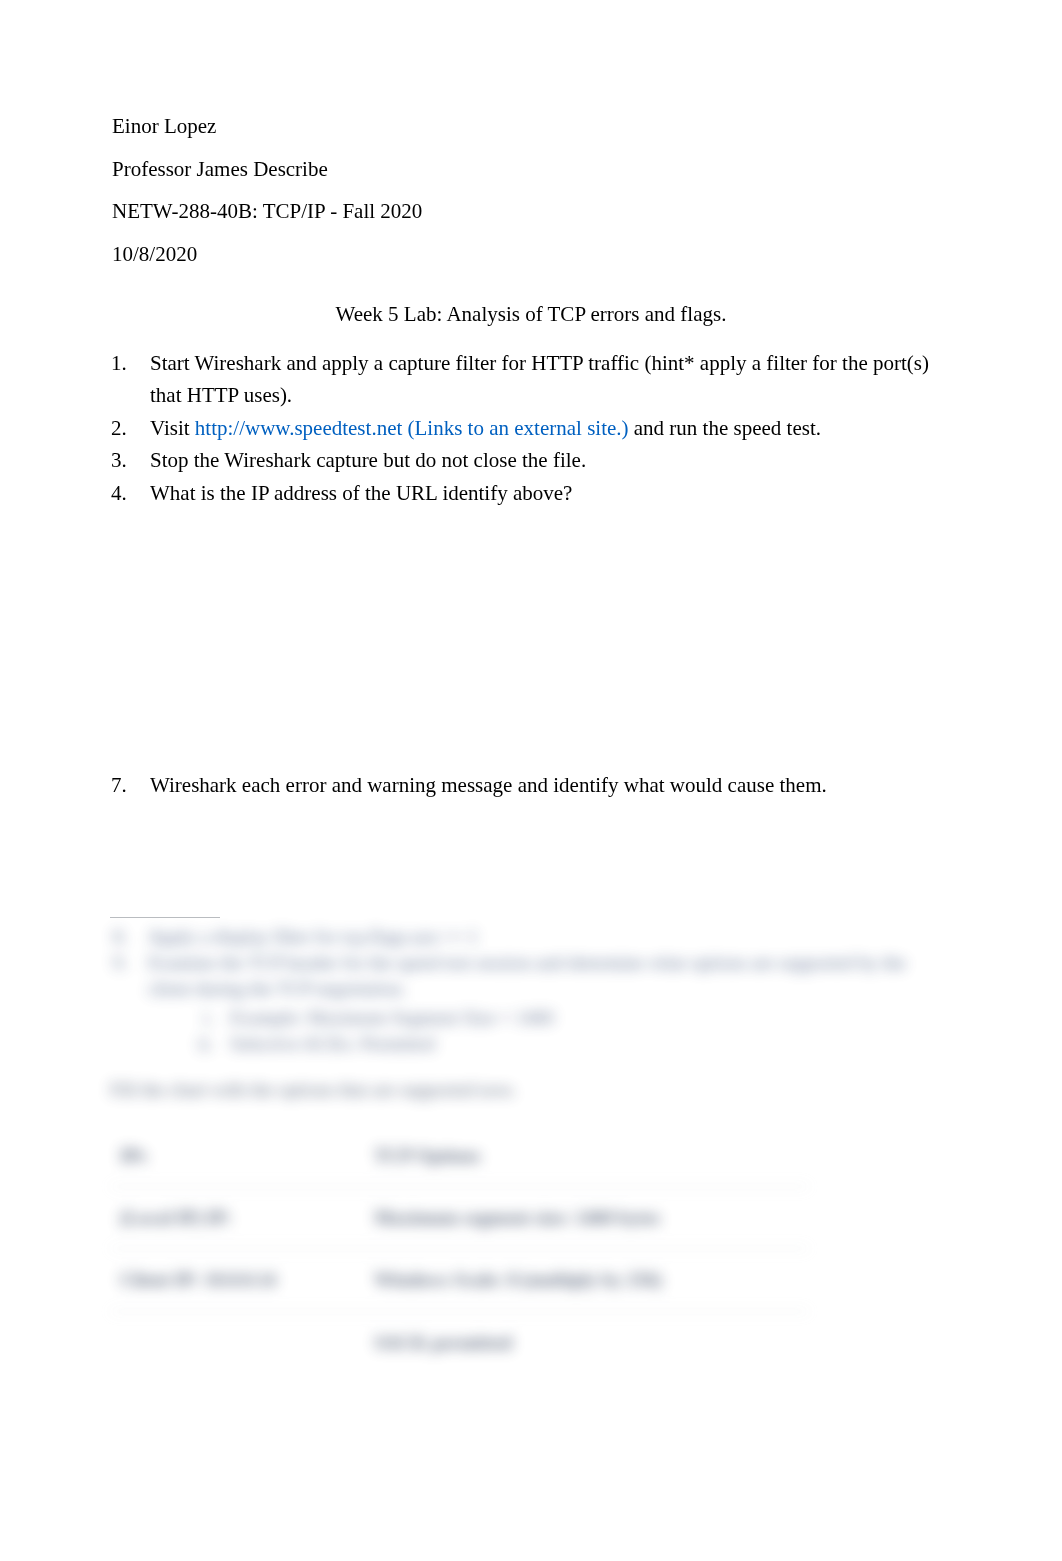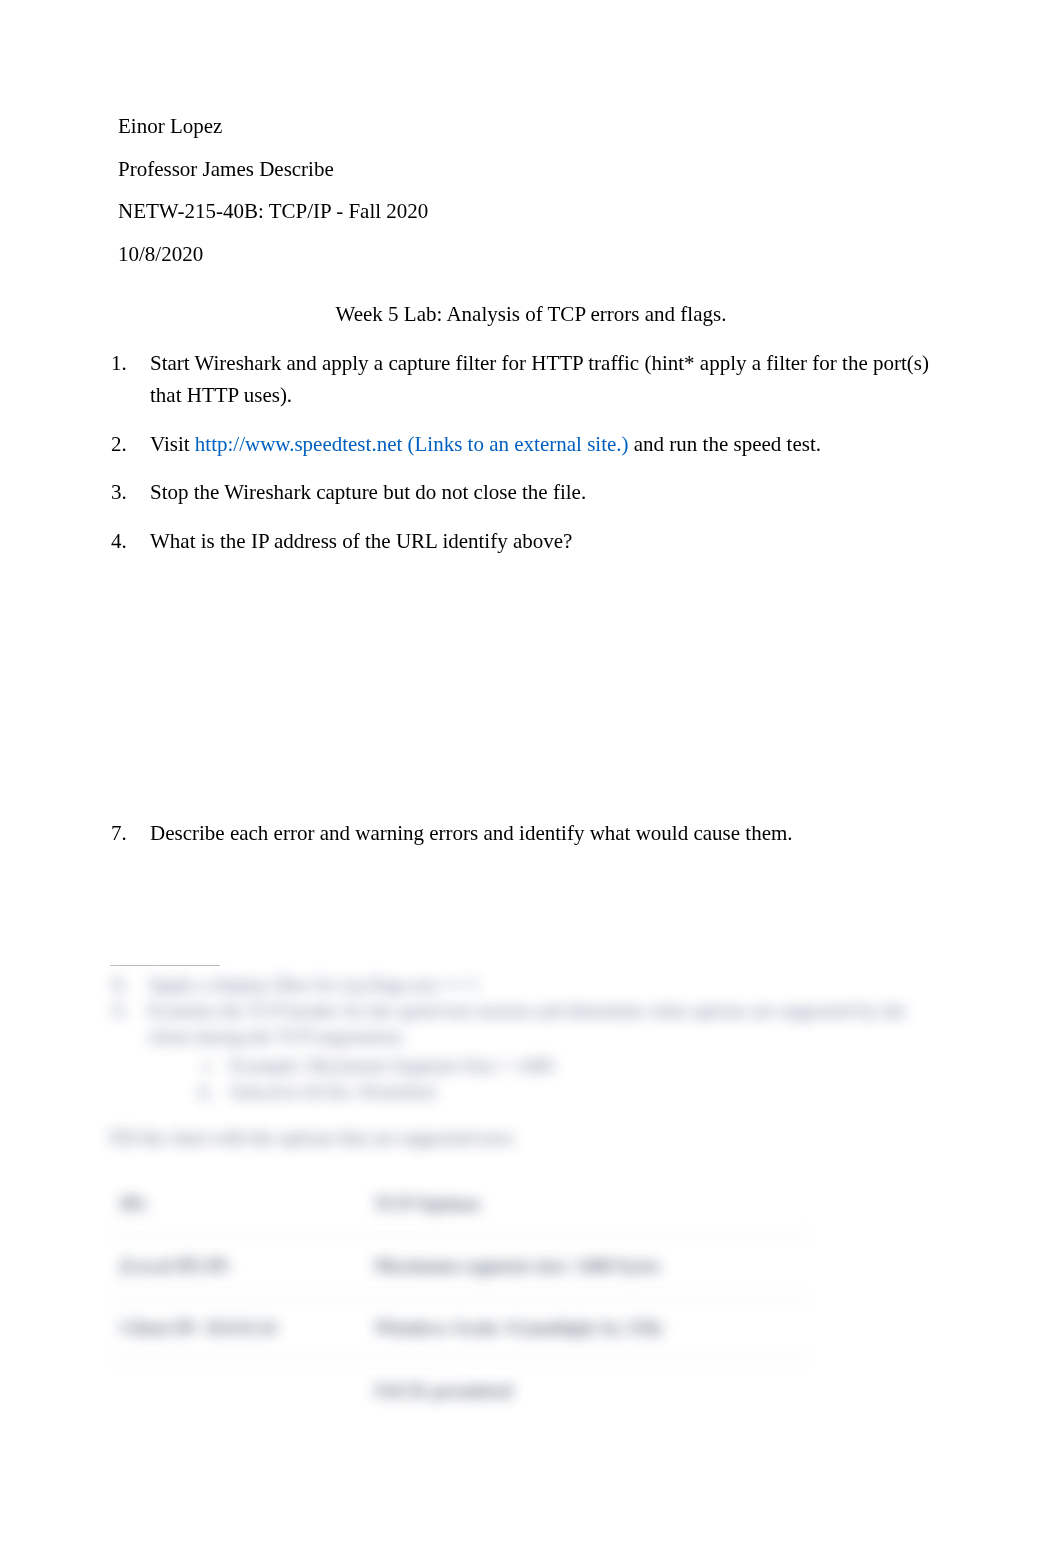--- a/index.html
+++ b/index.html
@@ -12,37 +12,37 @@
     height: 1561px;
     overflow: hidden;
     position: relative;
   }
   .page {
     padding: 110px 110px 0 110px;
     font-size: 21px;
     line-height: 1.55;
   }
   .hdr-line {
-    margin: 0 0 10px 8px;
+    margin: 0 0 10px 2px;
   }
   .title {
     text-align: center;
     margin: 28px 0 16px 0;
   }
   ol.main-list {
     list-style: decimal;
     padding-left: 22px;
     margin: 0;
   }
   ol.main-list > li {
     padding-left: 18px;
     margin: 0 0 0 0;
   }
   ol.main-list > li + li {
-    margin-top: 16px;
+    margin-top: 0;
   }
   .link {
     color: #0060c0;
     text-decoration: none;
   }
   .gap-1 { height: 260px; }
   .gap-2 { height: 115px; }
   .thin-line {
     width: 110px;
     border-top: 1px solid #b9bcc0;
@@ -96,21 +96,21 @@
     font-weight: 700;
   }
 </style>
 </head>
 <body>
 
 <div class="page">
 
   <p class="hdr-line">Einor Lopez</p>
   <p class="hdr-line">Professor James Describe</p>
-  <p class="hdr-line">NETW-215-40B: TCP/IP - Fall 2020</p>
+  <p class="hdr-line">NETW-288-40B: TCP/IP - Fall 2020</p>
   <p class="hdr-line">10/8/2020</p>
 
   <p class="title">Week 5 Lab: Analysis of TCP errors and flags.</p>
 
   <ol class="main-list">
     <li>
       <span>Start Wireshark and apply a capture filter for HTTP traffic (hint* apply a filter for the port(s) that HTTP uses).</span>
     </li>
     <li>
       <span>Visit </span><a class="link">http://www.speedtest.net (Links to an external site.)</a><span> and run the speed test.</span>
@@ -120,21 +120,21 @@
     </li>
     <li>
       <span>What is the IP address of the URL identify above?</span>
     </li>
   </ol>
 
   <div class="gap-1"></div>
 
   <ol class="main-list" start="7">
     <li>
-      <span>Describe each error and warning errors and identify what would cause them.</span>
+      <span>Wireshark each error and warning message and identify what would cause them.</span>
     </li>
   </ol>
 
   <div class="gap-2"></div>
 
   <div class="thin-line"></div>
 
   <div class="blur-zone">
     <ol class="blur-list" start="8">
       <li>

